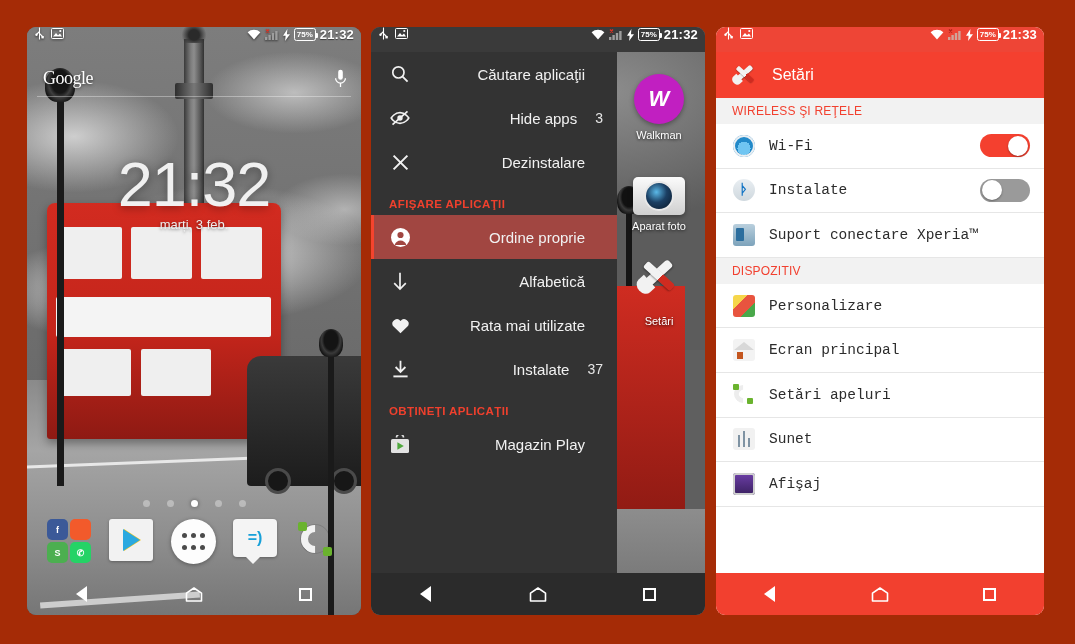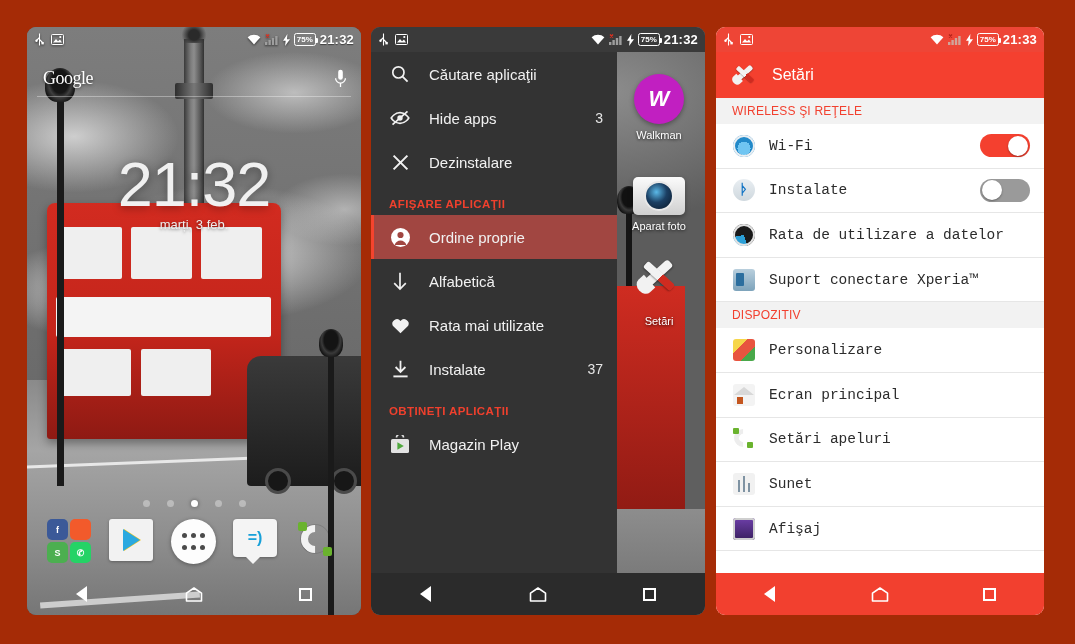--- a/index.html
+++ b/index.html
@@ -18,21 +18,21 @@
     overflow: hidden;
   }
   #phone-home     { left: 27px;  top: 27px; width: 334px; height: 588px; }
   #phone-drawer   { left: 371px; top: 27px; width: 334px; height: 588px; }
   #phone-settings { left: 716px; top: 27px; width: 328px; height: 588px; }
 
   
   .statusbar {
     position: relative;
     height: 25px;
-    display: flex; align-items: center;
+    display: flex; align-items: flex-start;
     padding: 0 7px 0 8px;
     font-size: 11px; color: #fff;
   }
   .sb-left { display: flex; align-items: center; gap: 7px; }
   .sb-spacer { flex: 1 1 auto; }
   .sb-right { display: flex; align-items: center; gap: 4px; }
   .sb-time { font-size: 13px; font-weight: bold; letter-spacing: .2px; color: #fff;
              text-shadow: 0 1px 1px rgba(0,0,0,.5); }
   .sb-batt {
     border: 1.4px solid #fff; border-radius: 2.5px;
@@ -311,21 +311,21 @@
     transform:rotate(42deg);border-radius:2px;
     box-shadow:0 1px 2px rgba(0,0,0,.4);
   }
 
   .menu-panel {
     position:absolute; left:0; top:25px; width:246px; bottom:42px;
     background:#333333;
   }
   .menu-row {
     height:44px; display:flex; align-items:center; padding:0 14px 0 18px; gap:18px;
-    color:#f1f1f1; font-size:15px; position:relative;
+    color:#f1f1f1; font-size:15px; position:relative;text-align:right;
   }
   .menu-row .mi { width:22px; display:flex; justify-content:center; align-items:center; flex:0 0 22px; }
   .menu-row .mlabel { flex:1 1 auto; }
   .menu-row .mcount { font-size:14px; color:#e6e6e6; }
   .menu-row.sel { background:#a14641; }
   .menu-row.sel::before {
     content:""; position:absolute; left:0; top:0; bottom:0; width:3px; background:#f4442e;
   }
   .menu-head {
     padding: 14px 0 5px 18px; font-size:11.5px; font-weight:bold;
@@ -769,26 +769,20 @@
       <div class="set-row">
         <span class="sicon">
           <span class="sq sq-bt">ᚦ</span>
         </span>
         <span class="slabel">Instalate</span>
         <span class="switch off">
             <span class="knob"></span>
           </span>
       </div>
 
-      <div class="set-row">
-        <span class="sicon">
-          <span class="sq sq-data"></span>
-        </span>
-        <span class="slabel">Rata de utilizare a datelor</span>
-      </div>
 
       <div class="set-row">
         <span class="sicon">
           <span class="sq sq-xperia"></span>
         </span>
         <span class="slabel">Suport conectare Xperia™</span>
       </div>
 
 
       <div class="set-section">DISPOZITIV</div>

